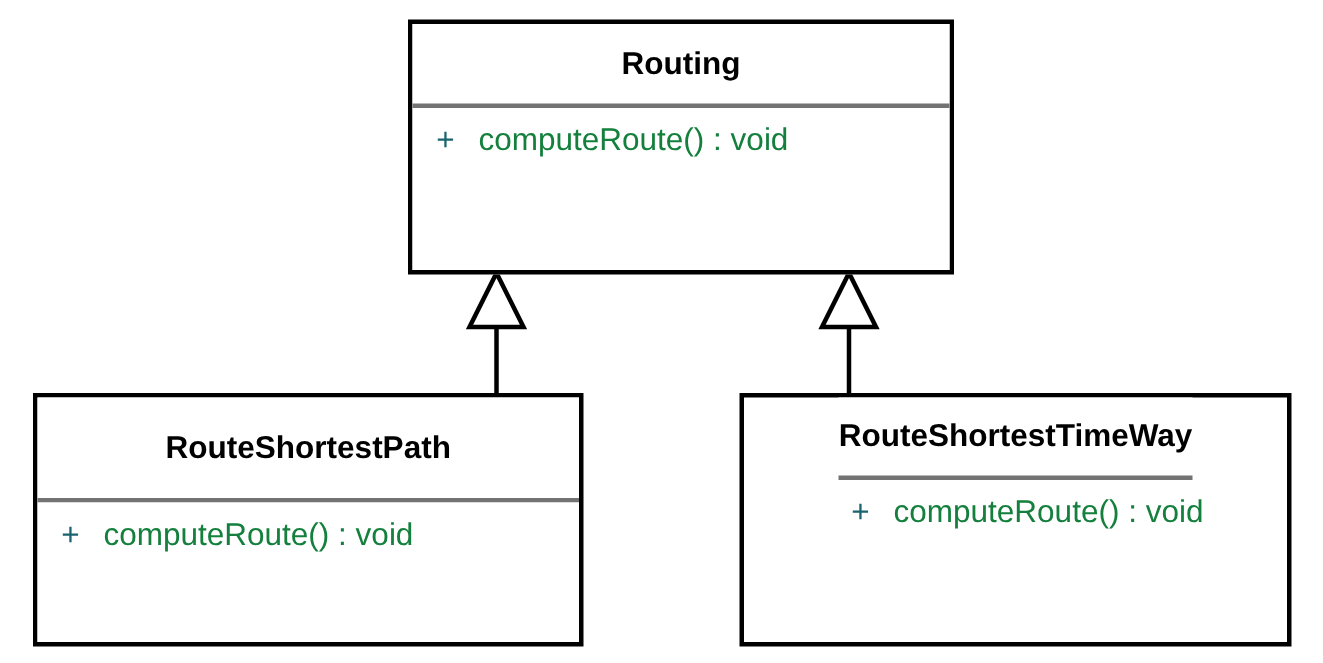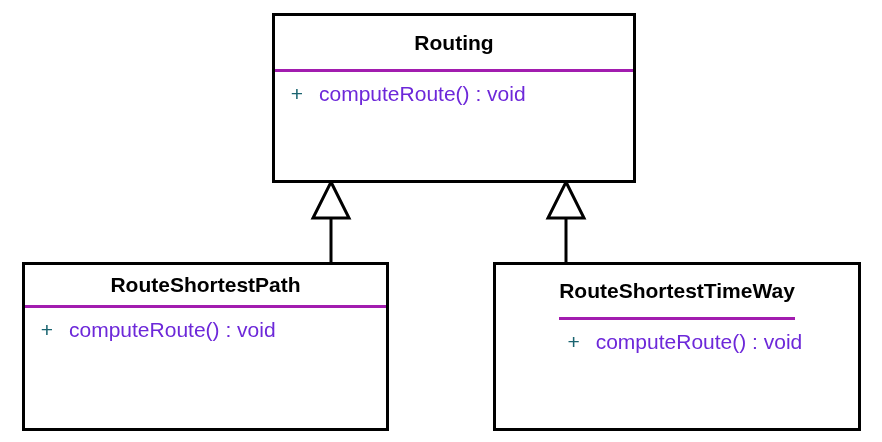--- a/index.html
+++ b/index.html
@@ -24,21 +24,21 @@
     position: absolute;
     box-sizing: border-box;
     background: #ffffff;
     border: 3px solid #000000;
     display: flex;
     flex-direction: column;
     z-index: 3;
   }
   .uml-class-header {
     box-sizing: border-box;
-    border-bottom: 3px solid #a21caf;
+    border-bottom: 3px solid #737373;
     display: flex;
     align-items: center;
     justify-content: center;
     background: #ffffff;
   }
   .uml-class-name {
     font-weight: bold;
     font-size: 21px;
     color: #000000;
     letter-spacing: 0px;
@@ -58,39 +58,39 @@
     line-height: 1.35;
   }
   .uml-visibility {
     display: inline-block;
     width: 44px;
     text-align: center;
     color: #1a6470;
     flex: 0 0 auto;
   }
   .uml-signature {
-    color: #6d28d9;
+    color: #15803d;
   }
 
   
   #class-routing {
     left: 272px;
     top: 13px;
     width: 364px;
     height: 170px;
   }
   #class-routing .uml-class-header { height: 56px; }
 
   #class-route-shortest-path {
     left: 22px;
     top: 262px;
     width: 367px;
     height: 169px;
   }
-  #class-route-shortest-path .uml-class-header { height: 43px; }
+  #class-route-shortest-path .uml-class-header { height: 70px; }
 
   #class-route-shortest-time-way {
     left: 493px;
     top: 262px;
     width: 368px;
     height: 169px;
     align-items: center;
   }
   #class-route-shortest-time-way .uml-class-header { height: 55px; }
 

